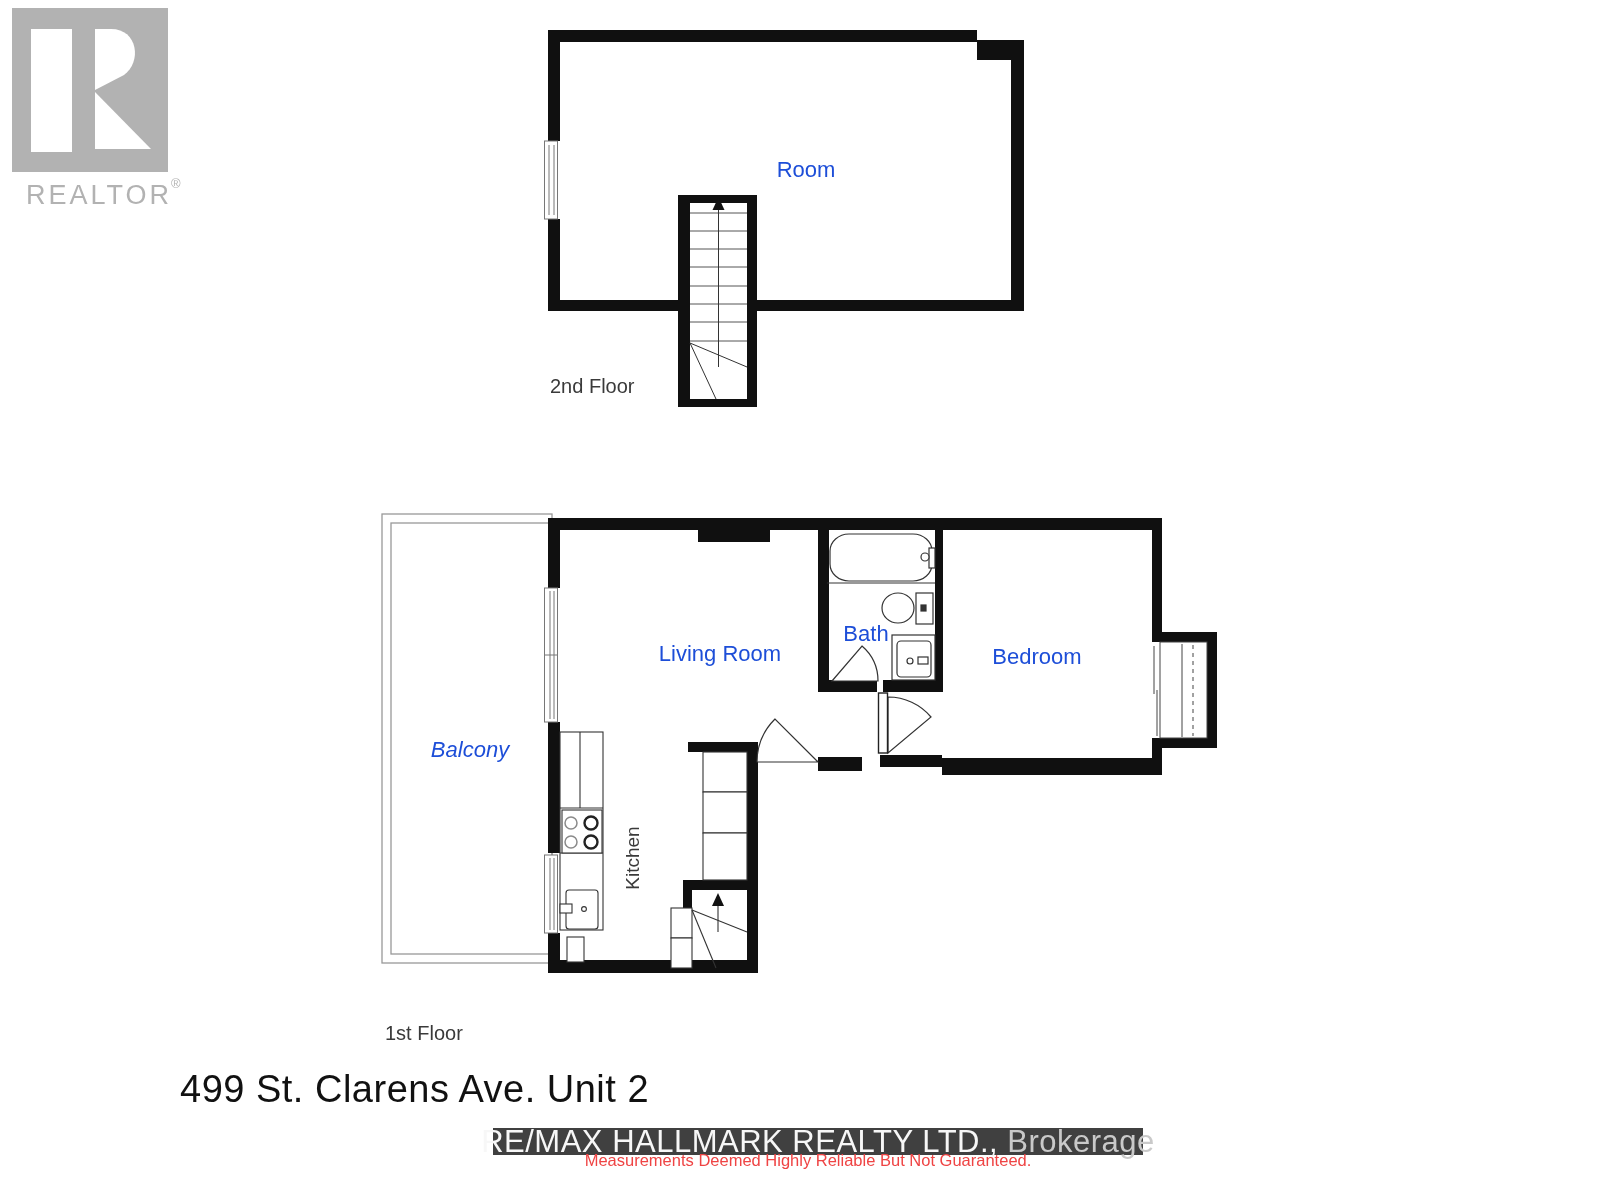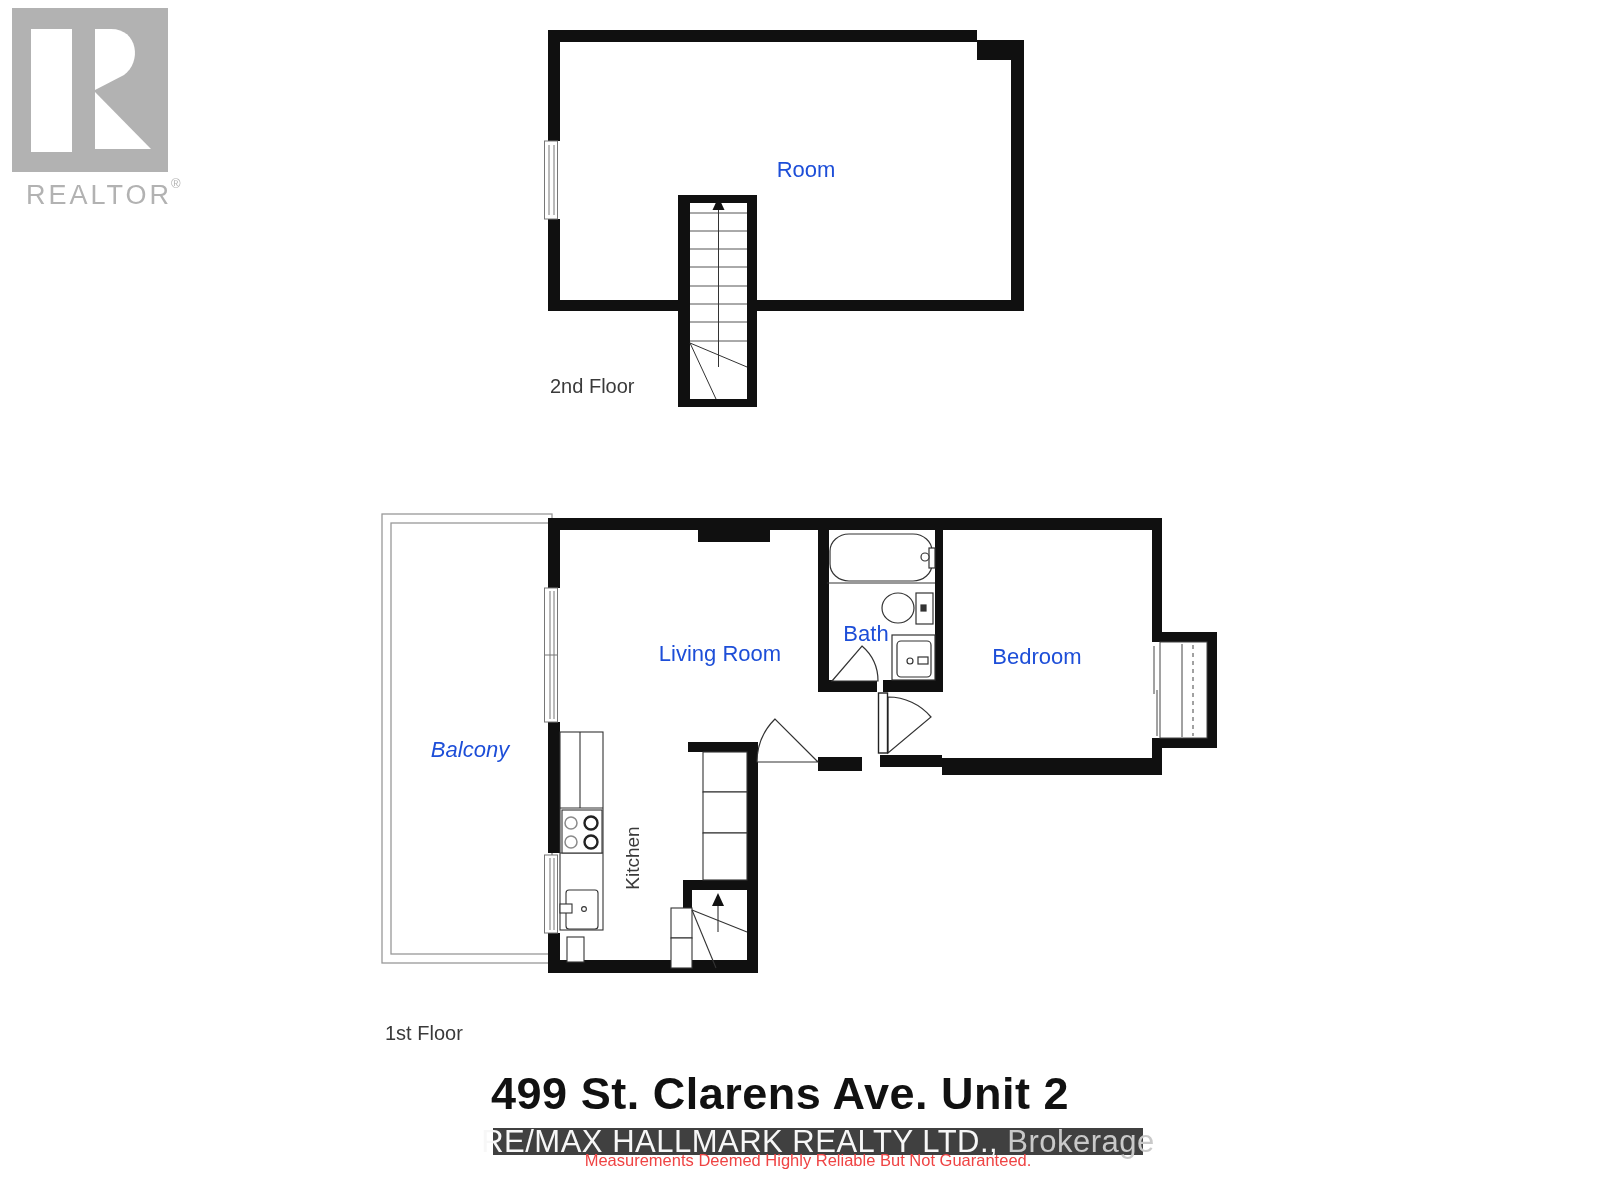--- a/index.html
+++ b/index.html
@@ -4,21 +4,21 @@
 <style>
   html,body{margin:0;padding:0;background:#fff;}
   body{width:1600px;height:1200px;position:relative;font-family:"Liberation Sans",sans-serif;overflow:hidden;}
   .canvas{position:absolute;inset:0;}
   svg{position:absolute;left:0;top:0;}
   .lbl{position:absolute;color:#1d4ed8;font-size:22px;white-space:nowrap;transform:translate(-50%,-50%);}
   .lbl-left{position:absolute;color:#3a3a3a;font-size:20px;white-space:nowrap;}
   .lbl-rot{position:absolute;color:#3a3a3a;font-size:19px;white-space:nowrap;transform:translate(-50%,-50%) rotate(-90deg);}
   .logo-text{position:absolute;left:10px;top:180px;color:#b2b2b2;font-size:27px;letter-spacing:3px;margin-left:16px;}
   .logo-reg{position:absolute;left:171px;top:176px;color:#b2b2b2;font-size:13px;}
-  .title{position:absolute;left:180px;top:1068px;width:1200px;text-align:center;color:#111;font-size:45px;font-weight:700;letter-spacing:0.5px;}
+  .title{position:absolute;left:180px;top:1068px;width:1200px;text-align:left;color:#111;font-size:38px;font-weight:400;letter-spacing:0.5px;}
   .wm-band{position:absolute;left:473px;top:1128px;width:650px;height:27px;background:#404040;display:flex;align-items:center;justify-content:center;overflow:visible;margin-left:20px;}
   .wm-text{font-size:31px;line-height:27px;white-space:nowrap;color:#f7f7f7;letter-spacing:0.5px;}
   .wm-text .suffix{color:#c9c9c9;}
   .disclaimer{position:absolute;left:208px;top:1151px;width:1200px;text-align:center;color:#ef4444;font-size:16.5px;}
 </style>
 </head>
 <body>
 
 <div class="canvas">
 

